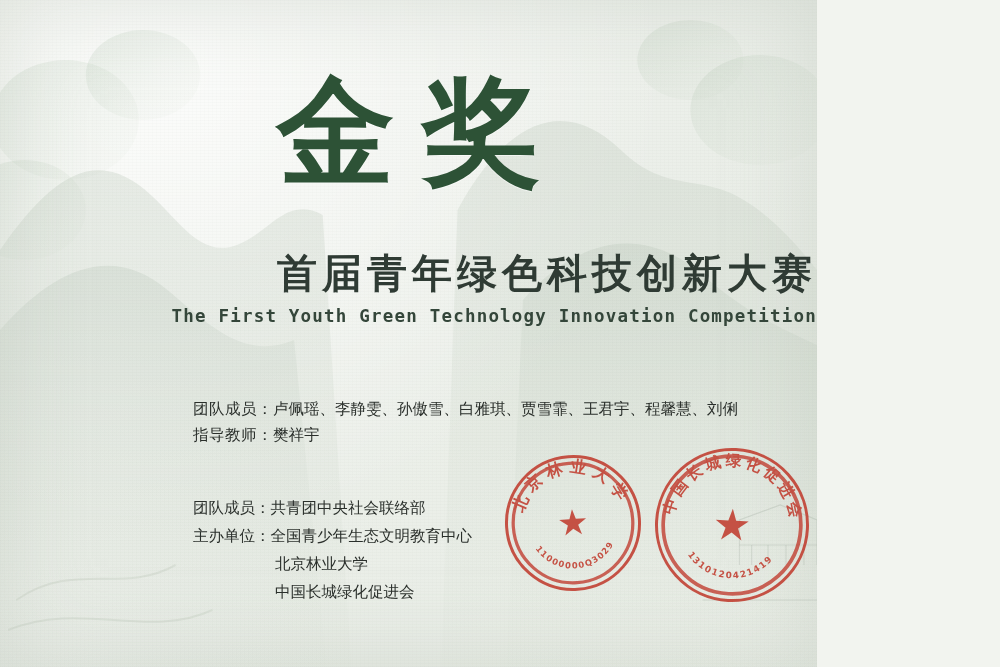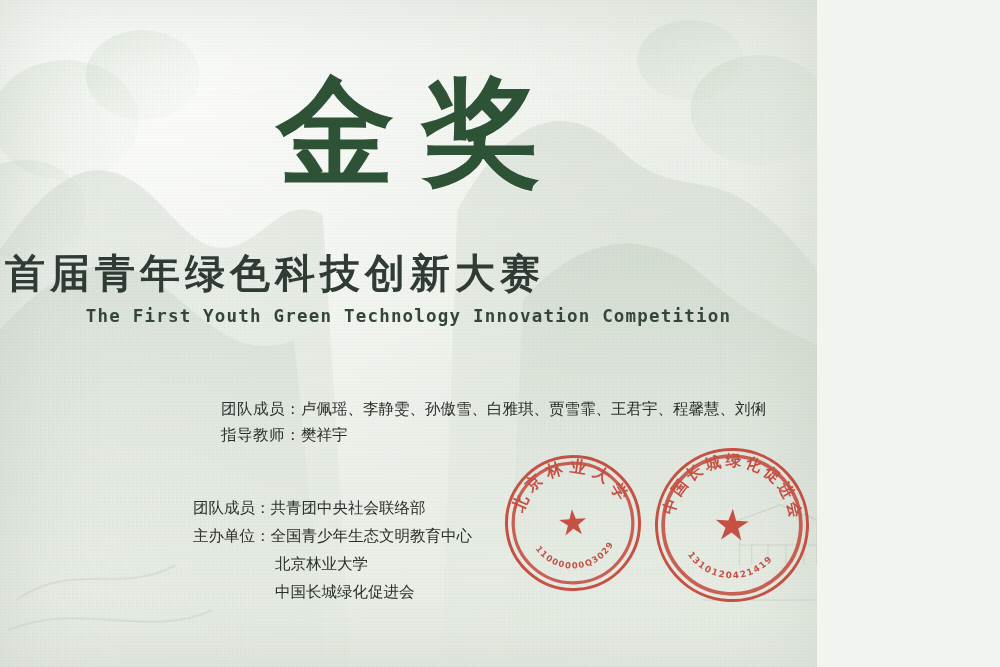--- a/index.html
+++ b/index.html
@@ -77,35 +77,35 @@
     text-indent: 28px;
     color: #2d5236;
     text-shadow: 0 1px 0 rgba(255,255,255,0.55);
   }
 
   .title-cn {
     position: absolute;
     top: 246px;
     left: 0;
     right: 0;
-    text-align: left;
+    text-align: right;
     font-family: "DejaVu Sans", sans-serif;
     font-size: 40px;
     font-weight: 700;
     letter-spacing: 5px;
     text-indent: 5px;
     color: #2f3b34;
   }
 
   .title-en {
     position: absolute;
     top: 306px;
     left: 0;
     right: 0;
-    text-align: center;
+    text-align: right;
     font-family: "DejaVu Sans Mono", monospace;
     font-size: 17.5px;
     font-weight: 700;
     letter-spacing: 1.2px;
     color: #34463a;
   }
 
   .project-title {
     position: absolute;
     top: 344px;
@@ -121,21 +121,20 @@
 
   .members-block {
     position: absolute;
     top: 396px;
     left: 193px;
     right: 60px;
     font-family: "DejaVu Sans", sans-serif;
     font-size: 15.5px;
     color: #2a2f2b;
     line-height: 26px;
-    margin-left: 28px;
   }
   .members-row {
     white-space: nowrap;
   }
   .members-row .label {
     letter-spacing: 0.5px;
   }
 
   .org-block {
     position: absolute;

